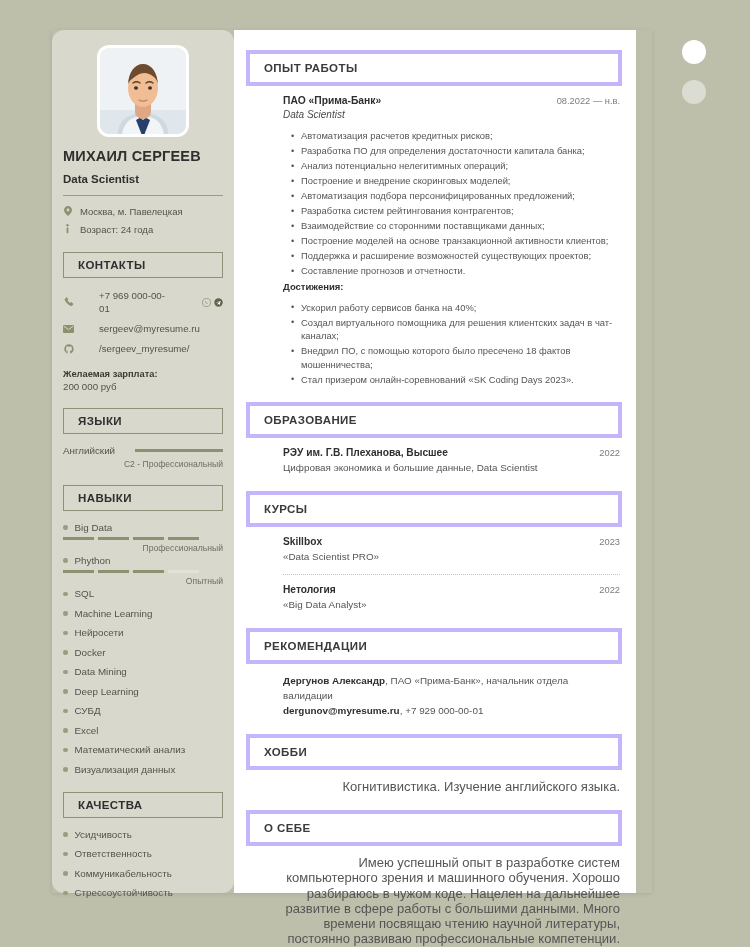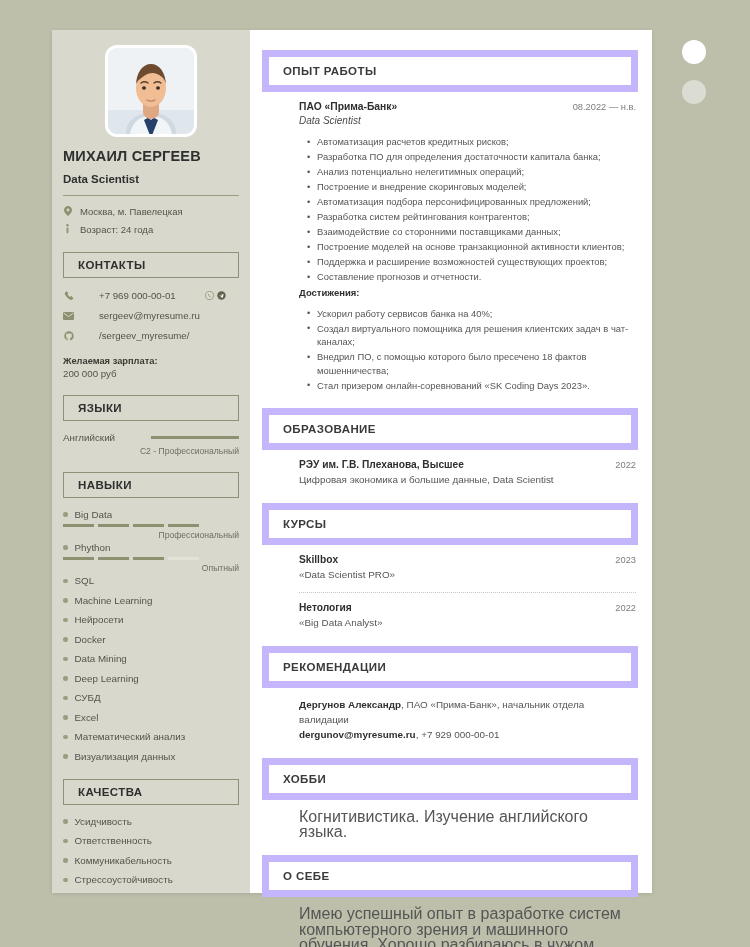--- a/index.html
+++ b/index.html
@@ -17,23 +17,24 @@
 
   
   .sheet {
     position:absolute;
     left:52px; top:30px;
     width:600px; height:863px;
     display:flex;
     box-shadow:0 1px 4px rgba(0,0,0,.10);
   }
   .sidebar {
-    width:198px;
+    width:182px;
     background:#d8d9cc;
     padding:18px 11px 10px 11px;
+    border-radius:12px;
   }
   .mainpanel {
     width:402px;
     background:#ffffff;
     padding:20px 14px 10px 12px;
   }
 
   
   .photo-wrap { display:flex; justify-content:center; margin-bottom:14px; }
   .photo {
@@ -105,21 +106,21 @@
 
   
   .plain-list { margin-top:2px; }
   .plain-item {
     display:flex; align-items:center; gap:7px;
     font-size:9.8px; color:#53534c; margin-bottom:7.5px; line-height:12px;
   }
 
   
   .main-head {
-    border:7px solid #c4b5fd;
+    border:4px solid #c4b5fd;
     padding:8px 0 8px 14px;
     font-size:11.5px; font-weight:bold; color:#3a3a3a;
     letter-spacing:.4px;
   }
   .blk { margin-bottom:16px; }
   .blk-body { padding:9px 2px 0 2px;margin-left:35px; }
 
   .job-top { display:flex; justify-content:space-between; align-items:baseline; }
   .job-org { font-size:10.3px; font-weight:bold; color:#2f2f2f; }
   .job-date { font-size:9.3px; color:#7c7c7c; white-space:nowrap; }
@@ -137,21 +138,21 @@
 
   .edu-top { display:flex; justify-content:space-between; align-items:baseline; }
   .edu-name { font-size:10.2px; font-weight:bold; color:#2f2f2f; }
   .edu-year { font-size:9.3px; color:#7c7c7c; }
   .edu-sub { font-size:9.9px; color:#555; margin-top:3px; line-height:14px; }
 
   .dotted { border-top:1px dotted #c6c6c6; margin:10px 0 9px 0; }
 
   .rec-line { font-size:9.9px; color:#555; line-height:15px; }
   .rec-line b { color:#2f2f2f; }
-  .para { font-size:16px; color:#555; line-height:15.2px; }
+  .para { font-size:13px; color:#555; line-height:15.2px;text-align:right; }
 
   
   .pager { position:absolute; right:44px; top:40px; }
   .pdot { width:24px; height:24px; border-radius:50%; }
   .pdot.active { background:#ffffff; }
   .pdot.idle { background:#dcddd2; margin-top:16px; }
 </style>
 </head>
 <body>
 

